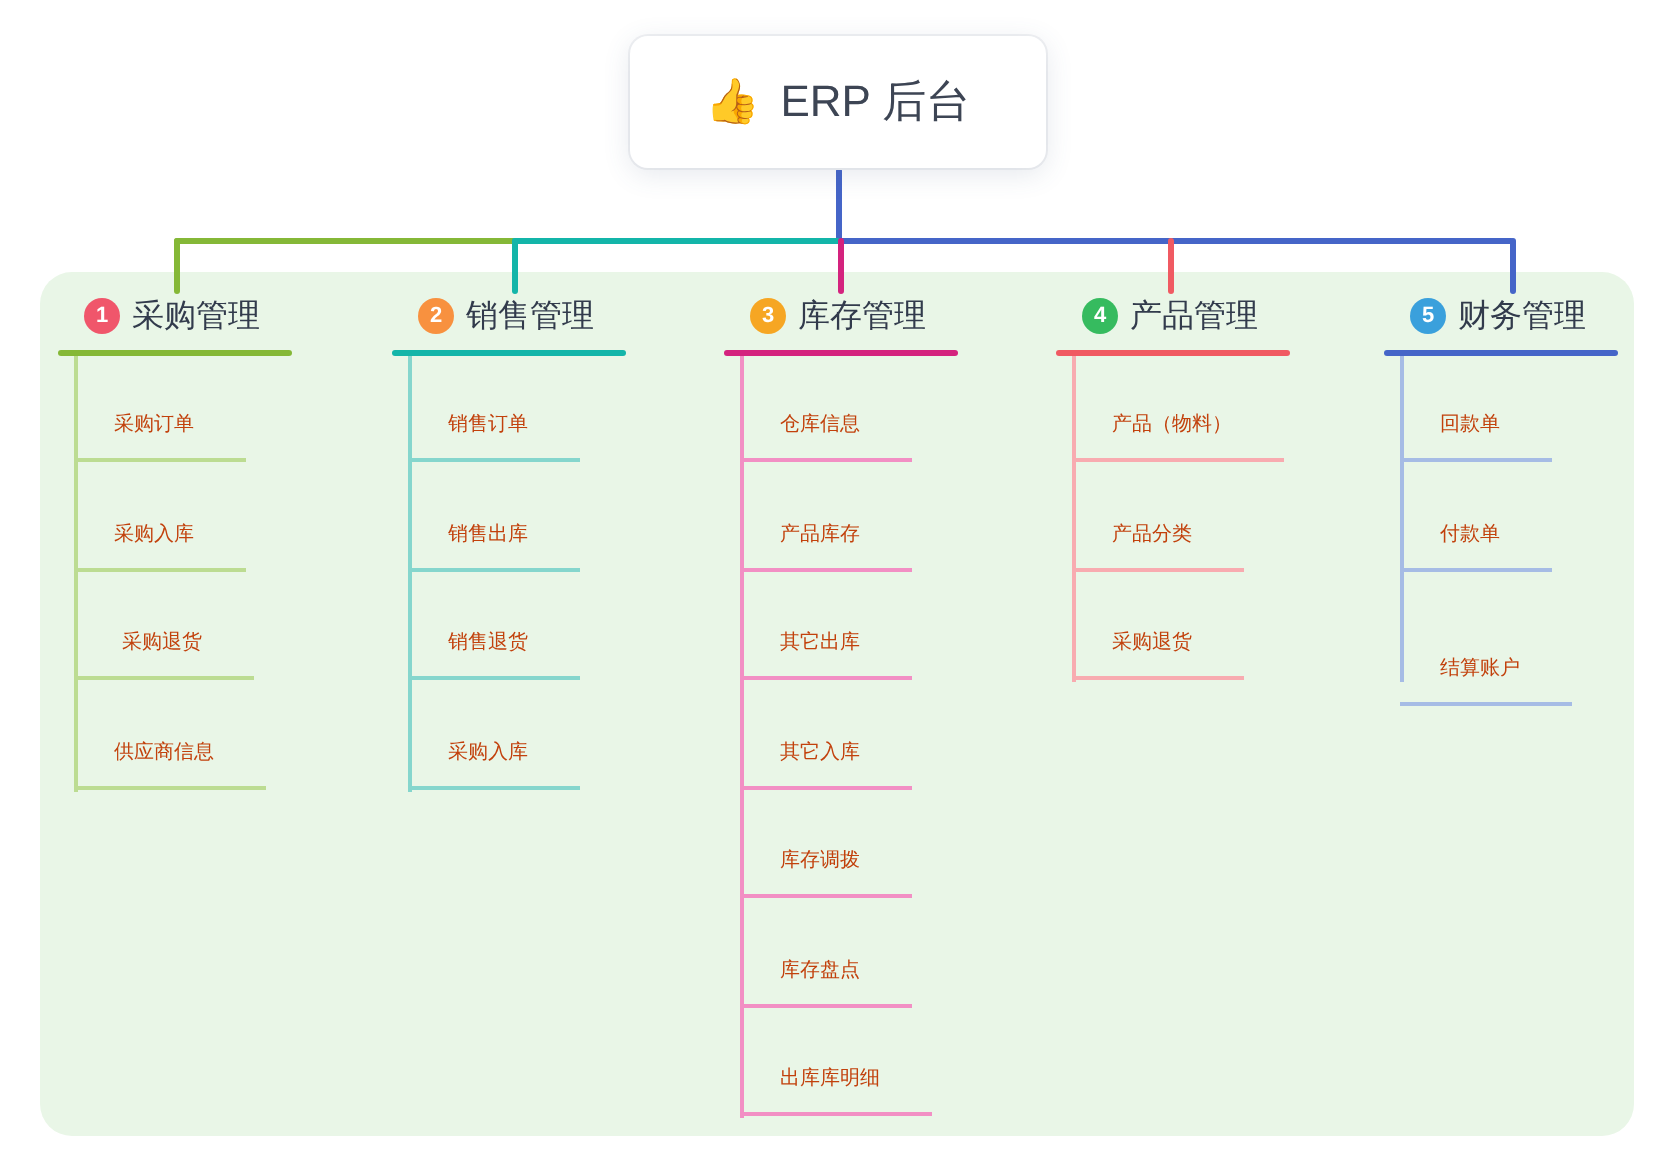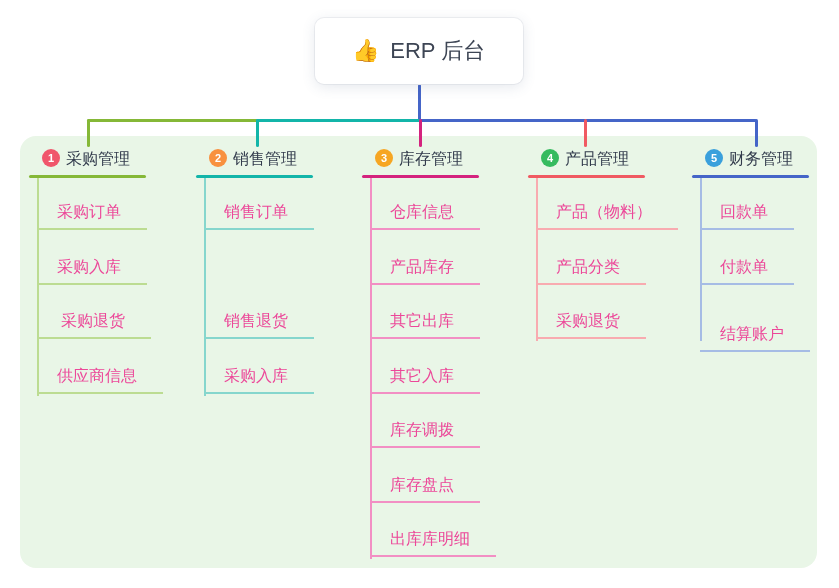--- a/index.html
+++ b/index.html
@@ -34,21 +34,21 @@
   .branch-label{
     position:absolute;left:37px;top:0;white-space:nowrap;
     font-size:16px;font-weight:500;color:#323b4c;line-height:24px;
   }
   .branch-underline{position:absolute;left:0;top:175px;width:117px;height:3px;border-radius:2px;}
   .branch-vline{position:absolute;left:8px;top:178px;width:2px;}
   .child{
     position:absolute;left:8px;padding:0 26px 7px 20px;
     border-bottom:2px solid transparent;white-space:nowrap;
   }
-  .child-label{font-size:16px;color:#ec4899;line-height:19px;}
+  .child-label{font-size:10px;color:#c2410c;line-height:19px;}
 </style>
 </head>
 <body>
 
 <div class="canvas">
   <div class="panel" id="panel" style="background: rgb(233, 246, 231);"></div>
   <div id="connectors">
       <div class="conn" style="left: 418px; top: 84px; width: 3px; height: 38px; background: rgb(69, 101, 200); border-radius: 2px;"></div>
       <div class="conn" style="left: 87px; top: 119px; width: 171px; height: 3px; background: rgb(133, 184, 55); border-radius: 2px;"></div>
       <div class="conn" style="left: 256px; top: 119px; width: 165px; height: 3px; background: rgb(19, 181, 169); border-radius: 2px;"></div>
@@ -73,20 +73,21 @@
         <div class="child" style="top: 366px; border-bottom-color: rgb(188, 220, 146);"><span class="child-label">供应商信息</span></div>
       </div>
       <div class="branch" style="left: 196px;">
         <div class="branch-header">
           <span class="badge" style="background: rgb(248, 145, 63);">2</span>
           <span class="branch-label">销售管理</span>
         </div>
         <div class="branch-underline" style="background: rgb(19, 181, 169);"></div>
         <div class="branch-vline" style="background: rgb(133, 214, 205); height: 217.5px;"></div>
         <div class="child" style="top: 202px; border-bottom-color: rgb(133, 214, 205);"><span class="child-label">销售订单</span></div>
+        <div class="child" style="top: 257px; border-bottom-color: rgb(133, 214, 205);"><span class="child-label">销售出库</span></div>
         <div class="child" style="top: 311px; border-bottom-color: rgb(133, 214, 205);"><span class="child-label">销售退货</span></div>
         <div class="child" style="top: 366px; border-bottom-color: rgb(133, 214, 205);"><span class="child-label">采购入库</span></div>
       </div>
       <div class="branch" style="left: 362px;">
         <div class="branch-header">
           <span class="badge" style="background: rgb(246, 166, 35);">3</span>
           <span class="branch-label">库存管理</span>
         </div>
         <div class="branch-underline" style="background: rgb(212, 35, 126);"></div>
         <div class="branch-vline" style="background: rgb(242, 143, 196); height: 381px;"></div>

